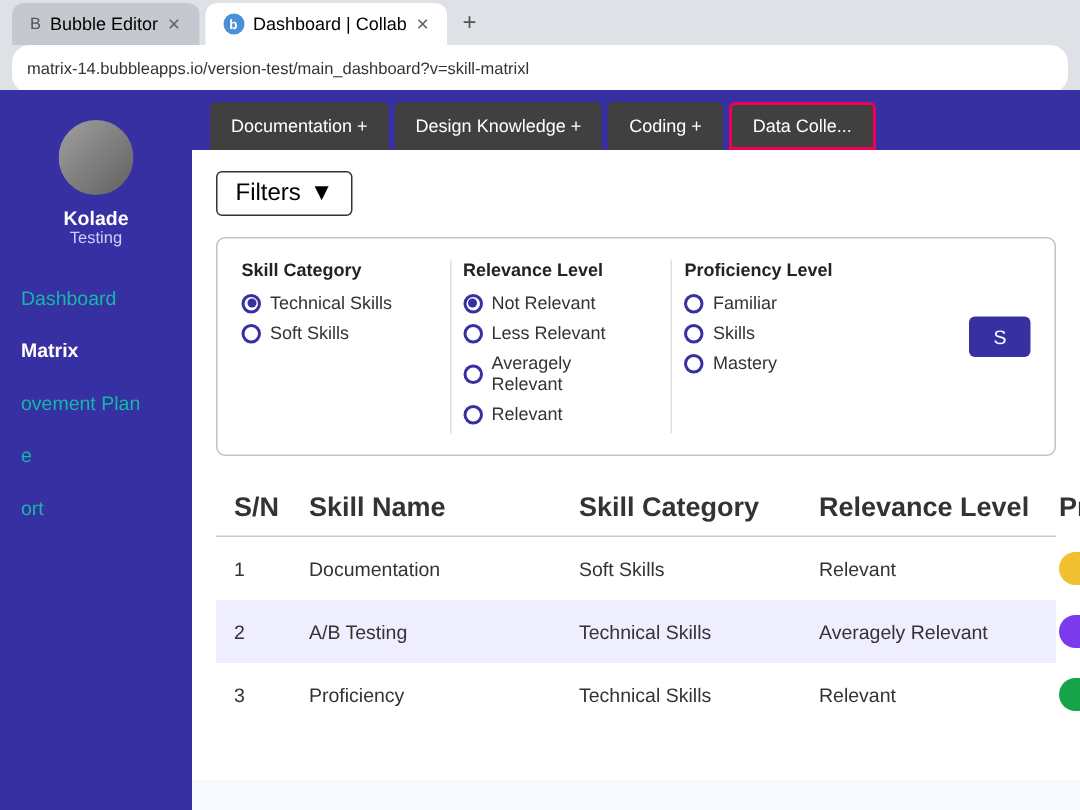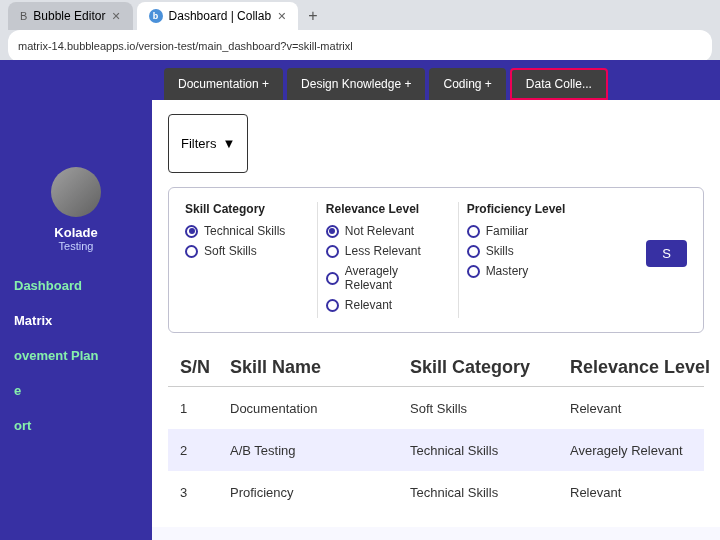--- a/index.html
+++ b/index.html
@@ -14,41 +14,41 @@
     .new-tab { font-size: 16px; color: #555; padding: 0 6px; cursor: pointer; }
 
     
     .address-bar { background: #dee1e6; height: 28px; display: flex; align-items: center; padding: 0 8px; gap: 6px; }
     .url-box { background: white; border-radius: 12px; flex: 1; height: 32px; padding: 0 10px; font-size: 11px; color: #333; display: flex; align-items: center; }
 
     
     .app { display: flex; height: 480px; background: #fff; }
 
     
-    .sidebar { width: 152px; background: #3730a3; display: flex; flex-direction: column; padding: 10px 0; flex-shrink: 0; justify-content: center; }
+    .sidebar { width: 128px; background: #3730a3; display: flex; flex-direction: column; padding: 10px 0; flex-shrink: 0; }
     .sidebar-avatar { width: 50px; height: 50px; border-radius: 50%; overflow: hidden; margin: 10px auto 8px; background: #888; }
     .sidebar-avatar-img { width: 100%; height: 100%; background: linear-gradient(135deg, #a0a0a0 0%, #606060 100%); }
     .sidebar-user-name { color: white; font-size: 13px; font-weight: bold; text-align: center; padding: 0 8px; }
     .sidebar-user-role { color: #c7d2fe; font-size: 11px; text-align: center; margin-bottom: 16px; }
-    .sidebar-item { color: #86efac; padding: 10px 14px; cursor: pointer; font-size: 13px; font-weight: 700; }
+    .sidebar-item { color: #14b8a6; padding: 10px 14px; cursor: pointer; font-size: 13px; font-weight: 400; }
     .sidebar-item.active { color: white; font-weight: bold; }
 
     
     .main { flex: 1; background: #f8f8ff; overflow: auto; }
 
     
     .top-nav { background: #3730a3; display: flex; padding: 8px 12px 0; gap: 4px; }
     .nav-tab { background: #404040; color: white; padding: 7px 14px; border-radius: 4px 4px 0 0; font-size: 12px; cursor: pointer; white-space: nowrap; display: flex; align-items: center; gap: 4px; }
     .nav-tab:last-child { border: 2px solid #e05; }
 
     
     .content { padding: 14px 16px; background: white; min-height: 420px; }
 
     
-    .filter-btn { border: 1.5px solid #333; background: white; padding: 21px 12px; border-radius: 4px; font-size: 13px; cursor: pointer; display: flex; align-items: center; gap: 6px; margin-bottom: 14px; }
+    .filter-btn { border: 1.5px solid #333; background: white; padding: 5px 12px; border-radius: 4px; font-size: 16px; cursor: pointer; display: flex; align-items: center; gap: 6px; margin-bottom: 14px; }
 
     
     .filter-box { border: 1.5px solid #c0c0d0; border-radius: 6px; padding: 14px 16px; margin-bottom: 16px; display: flex; gap: 0; }
     .filter-section { flex: 1; padding-right: 12px; }
     .filter-section-title { font-size: 12px; font-weight: bold; color: #222; margin-bottom: 8px; }
     .radio-option { display: flex; align-items: center; gap: 6px; margin-bottom: 6px; font-size: 12px; color: #333; cursor: pointer; }
     .radio-dot { width: 13px; height: 13px; border-radius: 50%; border: 2px solid #3730a3; background: white; display: inline-flex; align-items: center; justify-content: center; flex-shrink: 0; }
     .radio-dot.checked::after { content: ''; width: 6px; height: 6px; border-radius: 50%; background: #3730a3; display: block; }
     .filter-divider { width: 1px; background: #e0e0e0; margin: 0 8px; }
     .apply-btn { background: #3730a3; color: white; border: none; border-radius: 4px; padding: 6px 16px; font-size: 13px; cursor: pointer; align-self: flex-start; margin-top: 20px; }

